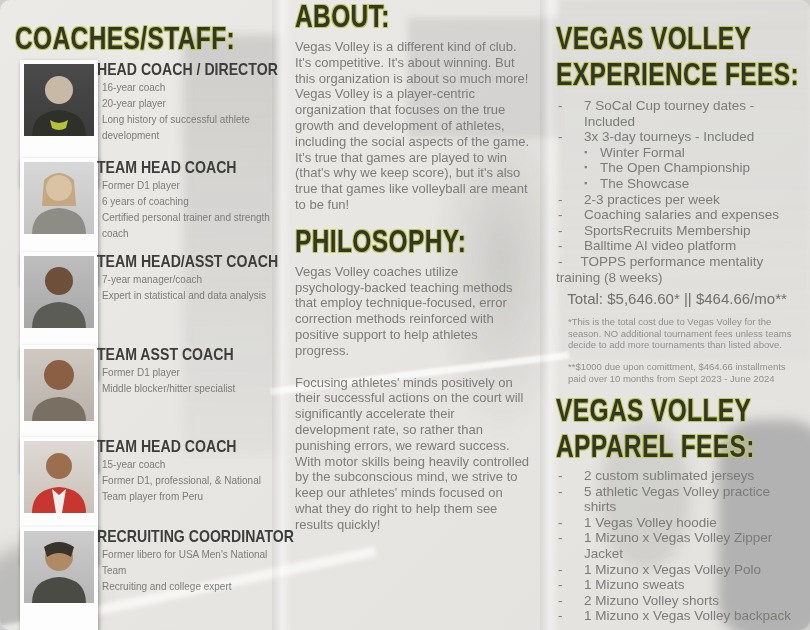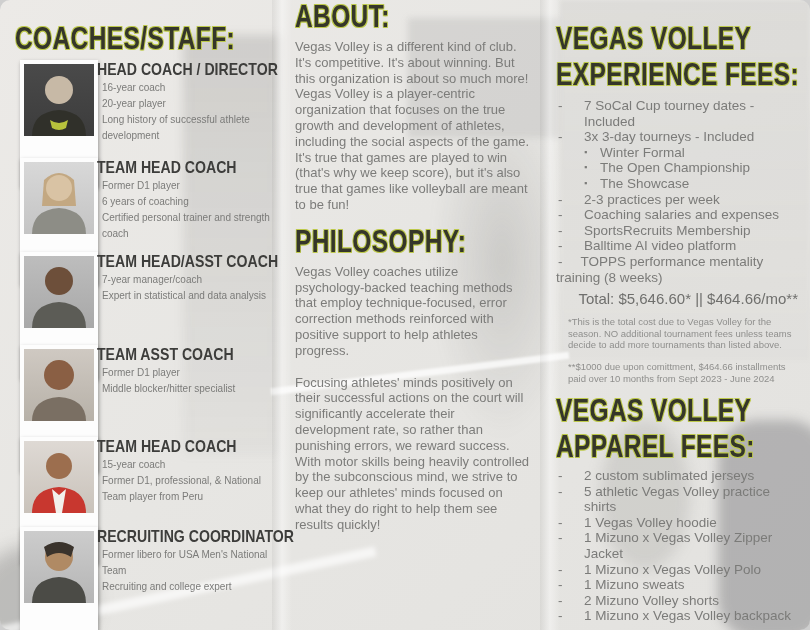--- a/index.html
+++ b/index.html
@@ -262,21 +262,21 @@
           <span class="mk">-</span>
           <span class="tx">SportsRecruits Membership</span>
         </li>
       <li>
           <span class="mk">-</span>
           <span class="tx">Balltime AI video platform</span>
         </li>
       <li class="nohang"><span class="mk">-</span><span class="tx">TOPPS performance mentality training (8 weeks)</span></li>
     </ul>
 
-    <div class="total" style="padding-right:8px;">Total: $5,646.60* || $464.66/mo**</div>
+    <div class="total" style="padding-right:8px;text-align:center;">Total: $5,646.60* || $464.66/mo**</div>
 
     <div class="fineprint" style="margin:9px 0 0 12px;width:228px;">*This is the total cost due to Vegas Volley for the season. NO additional tournament fees unless teams decide to add more tournaments than listed above.</div>
     <div class="fineprint" style="margin:10px 0 0 12px;width:228px;">**$1000 due upon comittment, $464.66 installments paid over 10 months from Sept 2023 - June 2024</div>
 
     <div class="headwrap" style="margin-top:10px;">
       <span class="bighead">VEGAS VOLLEY</span>
     </div>
     <div class="headwrap" style="margin-top:2px;">
       <span class="bighead">APPAREL FEES:</span>
     </div>

